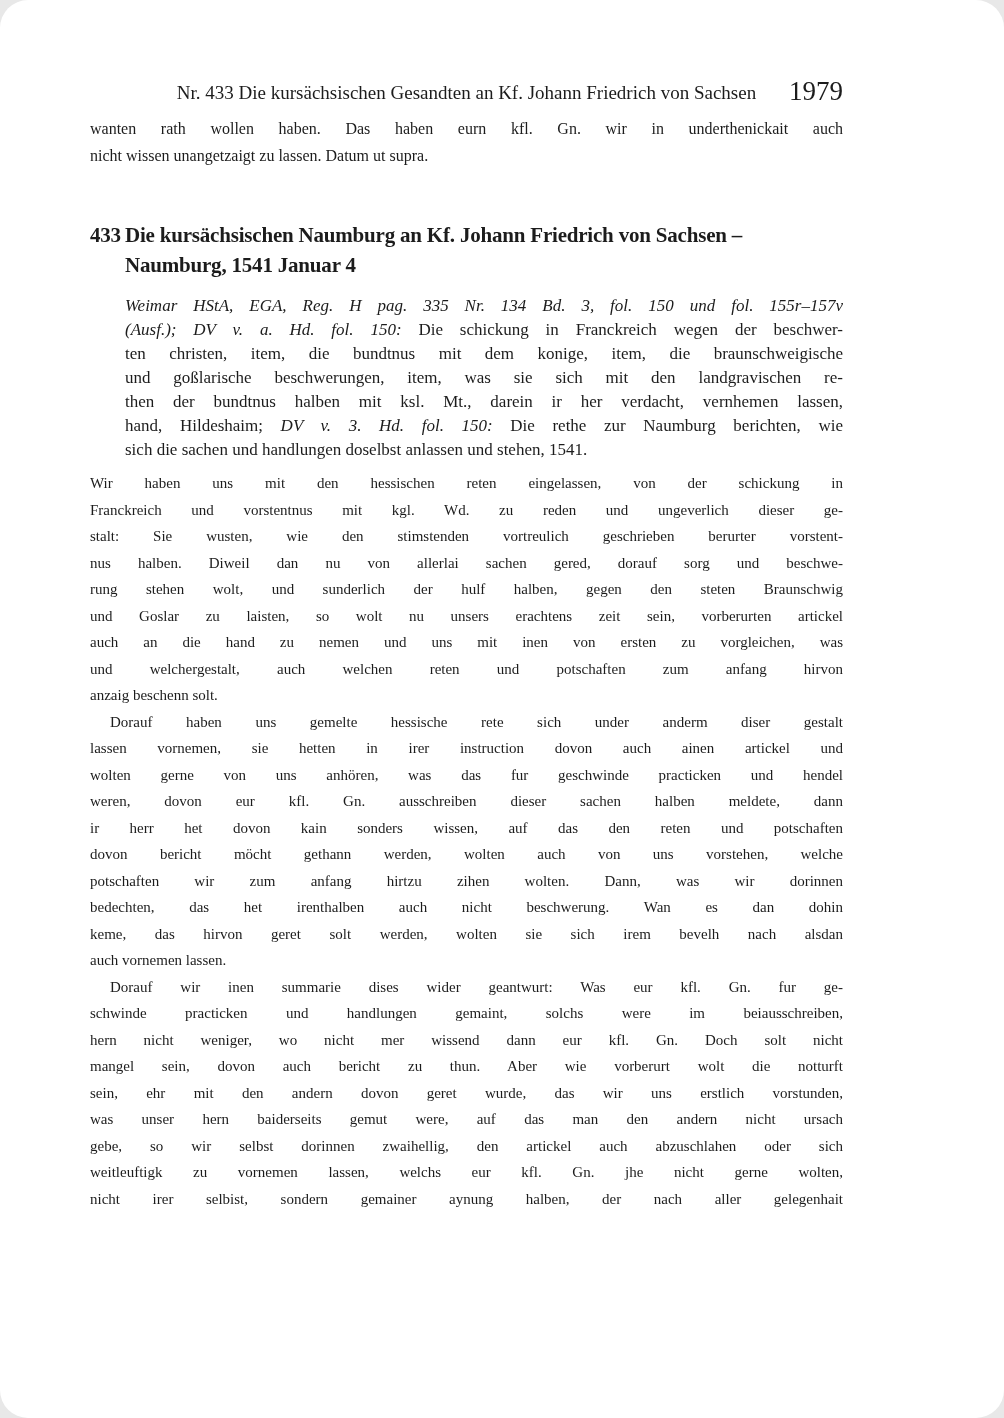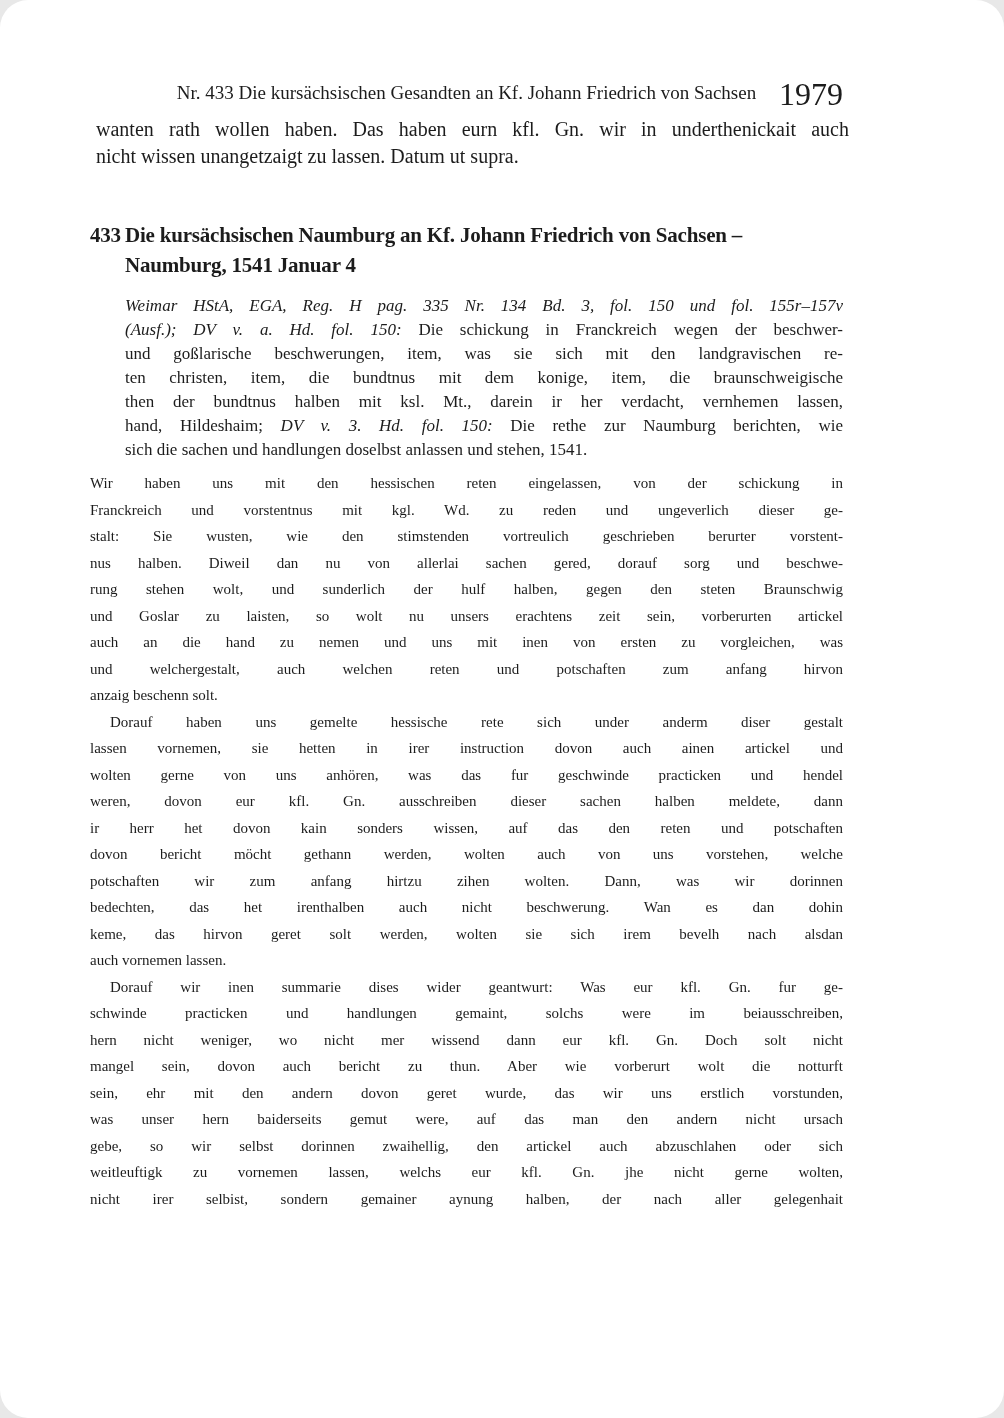--- a/index.html
+++ b/index.html
@@ -12,25 +12,25 @@
     font-family:"Liberation Serif","DejaVu Serif",serif;
     margin:0 auto;
     overflow:hidden;
     border-radius:28px;
   }
   .running-header {
     position:absolute; left:90px; top:82px; width:753px;
     font-size:19px; text-align:center; white-space:nowrap;
   }
   .rh-page {
-    position:absolute; right:0; top:-6px; font-size:32px;
+    position:absolute; right:0; top:-6px; font-size:27px;
   }
   .cont-para {
-    position:absolute; left:96px; top:116px; width:753px;
-    font-size:20px; line-height:26.5px;
+    position:absolute; left:90px; top:116px; width:753px;
+    font-size:16px; line-height:26.5px;
   }
   .entry-heading {
     position:absolute; left:90px; top:221px; width:753px;
     display:flex; font-weight:bold; font-size:21px; line-height:29.5px;
     letter-spacing:-0.2px;
   }
   .entry-number { width:35px; flex:none; }
   .archival-note {
     position:absolute; left:125px; top:294px; width:718px;
     font-size:17px; line-height:24px;
@@ -64,22 +64,22 @@
     <div class="entry-number">433</div>
     <div class="entry-title" id="entry-title">
         <div class="tline">Die kursächsischen Naumburg an Kf. Johann Friedrich von Sachsen –</div>
         <div class="tline endline">Naumburg, 1541 Januar 4</div>
       </div>
   </div>
 
   <div class="archival-note" id="archival-note">
       <div class="tline"><span class="it">Weimar HStA, EGA, Reg. H pag. 335 Nr. 134 Bd. 3, fol. 150 und fol. 155r–157v</span></div>
       <div class="tline"><span class="it">(Ausf.); DV v. a. Hd. fol. 150:</span><span> Die schickung in Franckreich wegen der beschwer-</span></div>
+      <div class="tline"><span>ten christen, item, die bundtnus mit dem konige, item, die braunschweigische</span></div>
       <div class="tline"><span>und goßlarische beschwerungen, item, was sie sich mit den landgravischen re-</span></div>
-      <div class="tline"><span>ten christen, item, die bundtnus mit dem konige, item, die braunschweigische</span></div>
       <div class="tline"><span>then der bundtnus halben mit ksl. Mt., darein ir her verdacht, vernhemen lassen,</span></div>
       <div class="tline"><span>hand, Hildeshaim; </span><span class="it">DV v. 3. Hd. fol. 150:</span><span> Die rethe zur Naumburg berichten, wie</span></div>
       <div class="tline endline"><span>sich die sachen und handlungen doselbst anlassen und stehen, 1541.</span></div>
     </div>
 
   <div class="body-text" id="body-text">
       <div>
         <div class="tline">Wir haben uns mit den hessischen reten eingelassen, von der schickung in</div>
         <div class="tline">Franckreich und vorstentnus mit kgl. Wd. zu reden und ungeverlich dieser ge-</div>
         <div class="tline">stalt: Sie wusten, wie den stimstenden vortreulich geschrieben berurter vorstent-</div>

